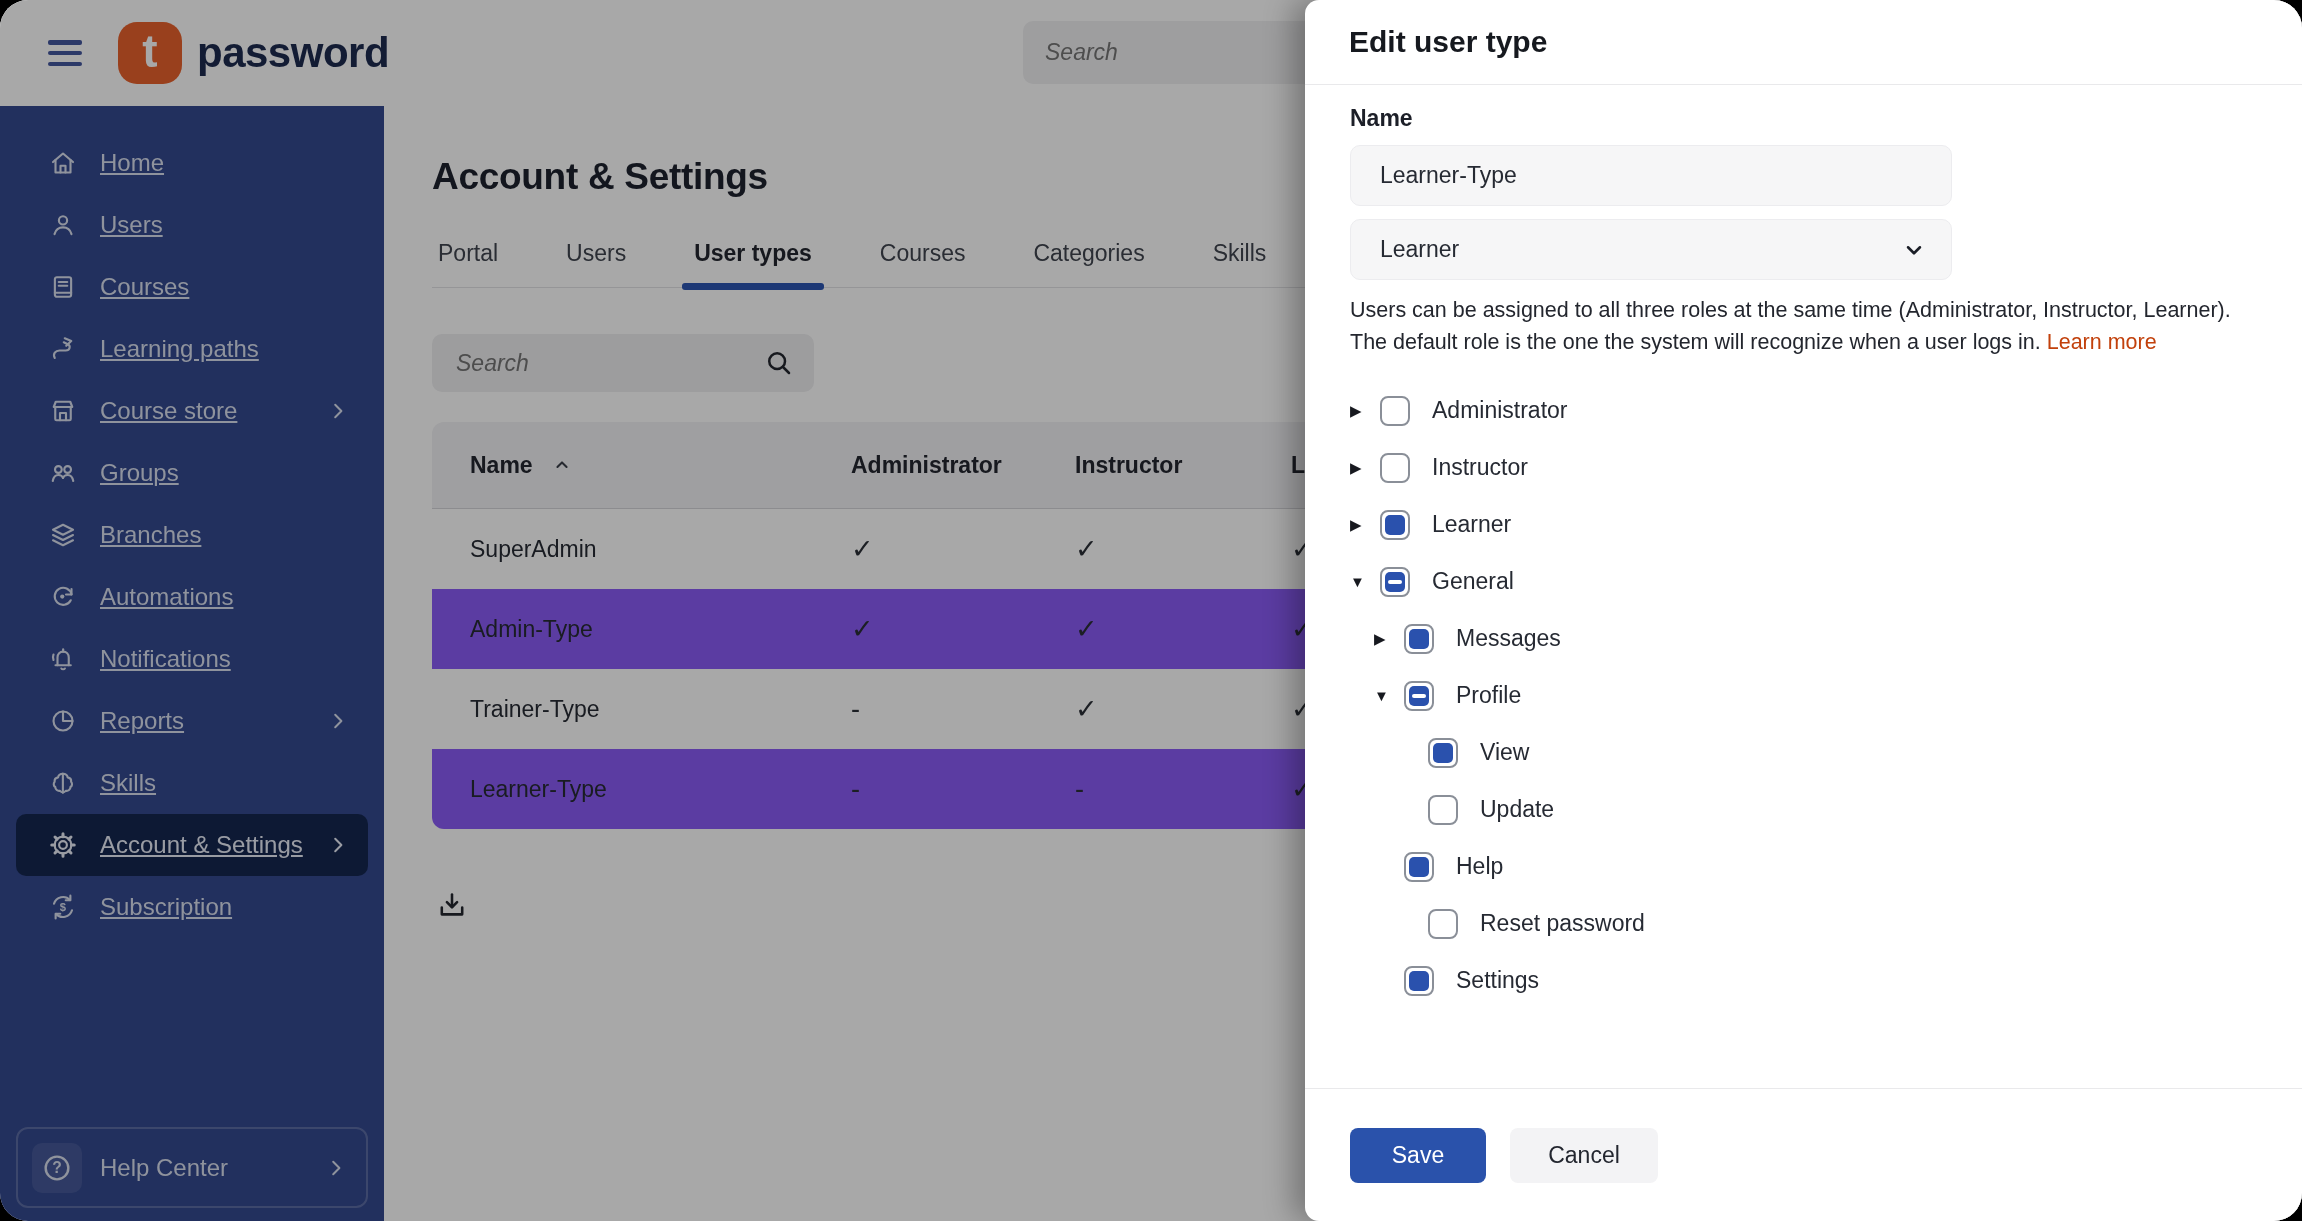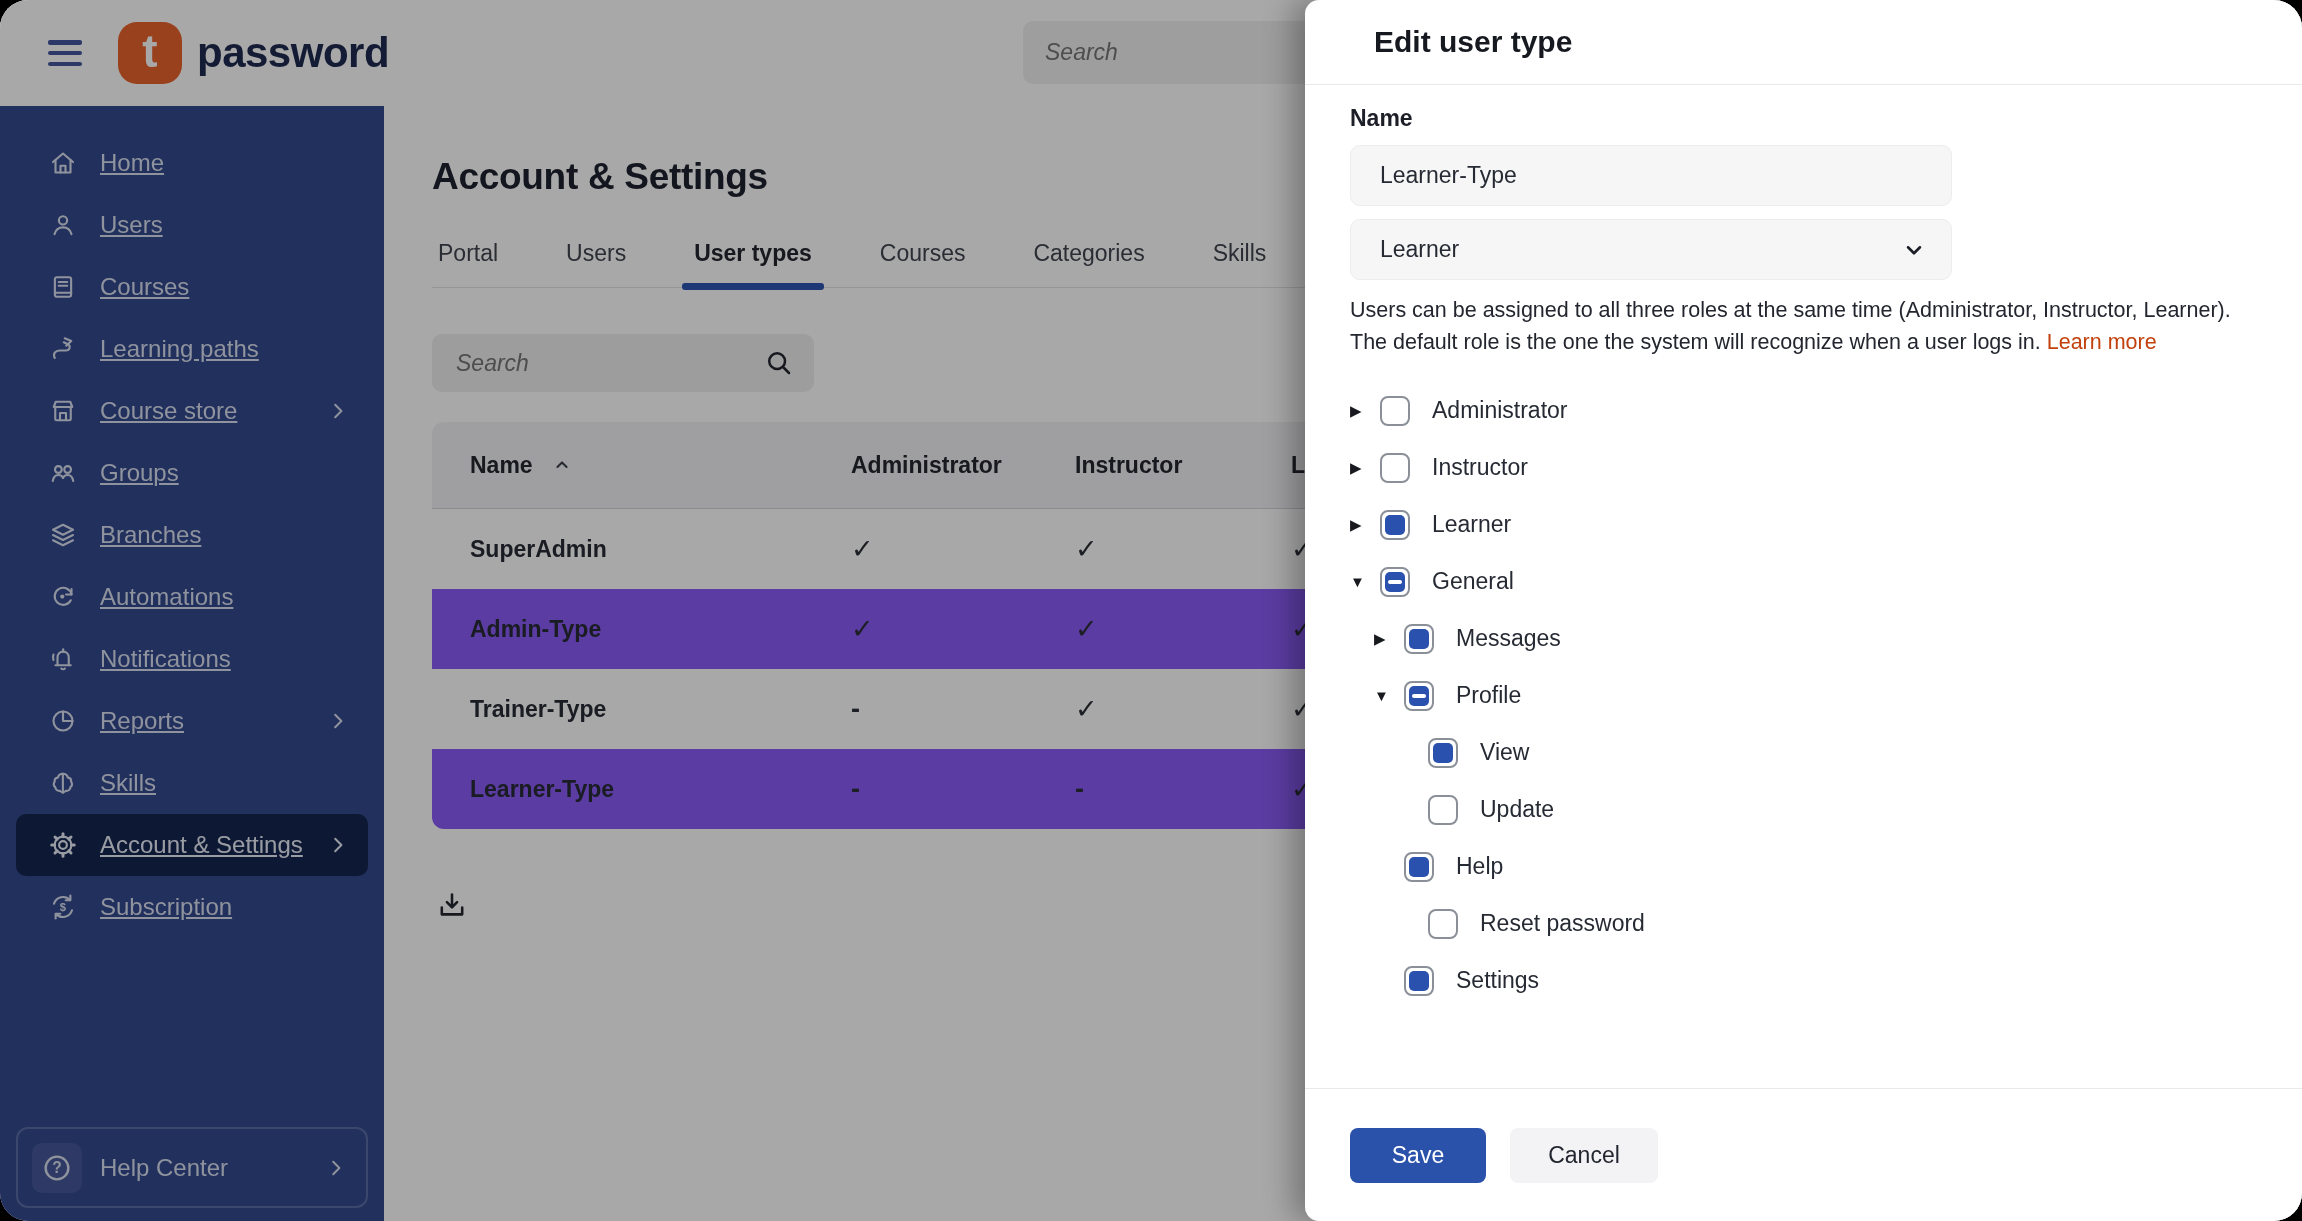--- a/index.html
+++ b/index.html
@@ -38,34 +38,34 @@
   .tab.active { font-weight:bold; color:#23262f; }
   .tab.active::after { content:""; position:absolute; left:-6px; right:-6px; bottom:-3px; height:7px; background:#2c55b2; border-radius:3px; }
 
   .search-box { margin-top:46px; width:382px; height:58px; background:#eeeef0; border-radius:10px; display:flex; align-items:center; padding:0 20px 0 24px; }
   .search-box input { border:0; outline:0; background:transparent; font-style:italic; font-size:23px; color:#3f434e; flex:1; font-family:inherit; }
 
   .table { margin-top:30px; width:1044px; }
   .thead { height:87px; background:#f1f1f4; border-radius:12px 12px 0 0; border-bottom:1px solid #d5d5da; display:grid; grid-template-columns:411px 224px 216px 1fr; align-items:center; }
   .th { font-size:23px; font-weight:bold; color:#23262f; padding-left:8px; display:flex; align-items:center; gap:18px; white-space:nowrap; }
   .th.name-col { padding-left:38px; }
-  .trow { height:80px; display:grid; grid-template-columns:411px 224px 216px 1fr; align-items:center;font-weight:bold; }
+  .trow { height:80px; display:grid; grid-template-columns:411px 224px 216px 1fr; align-items:center; }
   .trow.alt { background:#8b5cf6; }
   .trow:last-child { border-radius:0 0 12px 12px; }
   .td { font-size:23px; color:#272b34; padding-left:8px; white-space:nowrap; }
   .td.name { padding-left:38px; }
   .td.mark { font-size:27px; color:#2b2f37; }
   .download-btn { margin-top:56px; width:40px; height:40px; display:grid; place-items:center; cursor:pointer; background:none; border:0; }
 
   
   .dim { position:absolute; inset:0; background:rgba(0,0,0,0.34); z-index:5; }
 
   
   .drawer { position:absolute; top:0; right:0; bottom:0; width:997px; background:#fff; z-index:10; border-radius:14px 0 0 14px; box-shadow:-12px 0 30px rgba(0,0,0,0.30); display:flex; flex-direction:column; }
-  .drawer-header { height:85px; flex:none; display:flex; align-items:center; padding-left:69px; border-bottom:1px solid #e9e9eb; }
+  .drawer-header { height:85px; flex:none; display:flex; align-items:center; padding-left:44px; border-bottom:1px solid #e9e9eb; }
   .drawer-title { font-size:30px; font-weight:bold; color:#16191f; }
   .drawer-body { flex:1; padding:20px 45px 0 45px; overflow:hidden; }
   .field-label { font-size:23px; font-weight:bold; color:#1c1f28; }
   .field { width:602px; height:61px; background:#f6f6f7; border:1px solid #ececef; border-radius:10px; display:flex; align-items:center; padding:0 24px 0 29px; margin-top:13px; }
   .field input { border:0; outline:0; background:transparent; font-size:23px; color:#262a33; width:100%; font-family:inherit; }
   .select-field { cursor:pointer; }
   .select-field .sel-value { flex:1; font-size:23px; color:#262a33; }
   .role-label { margin-top:28px; }
   .helper { margin-top:14px; font-size:21.5px; color:#23262e; line-height:32px; }
   .helper a { color:#c2410c; text-decoration:none; cursor:pointer; }

